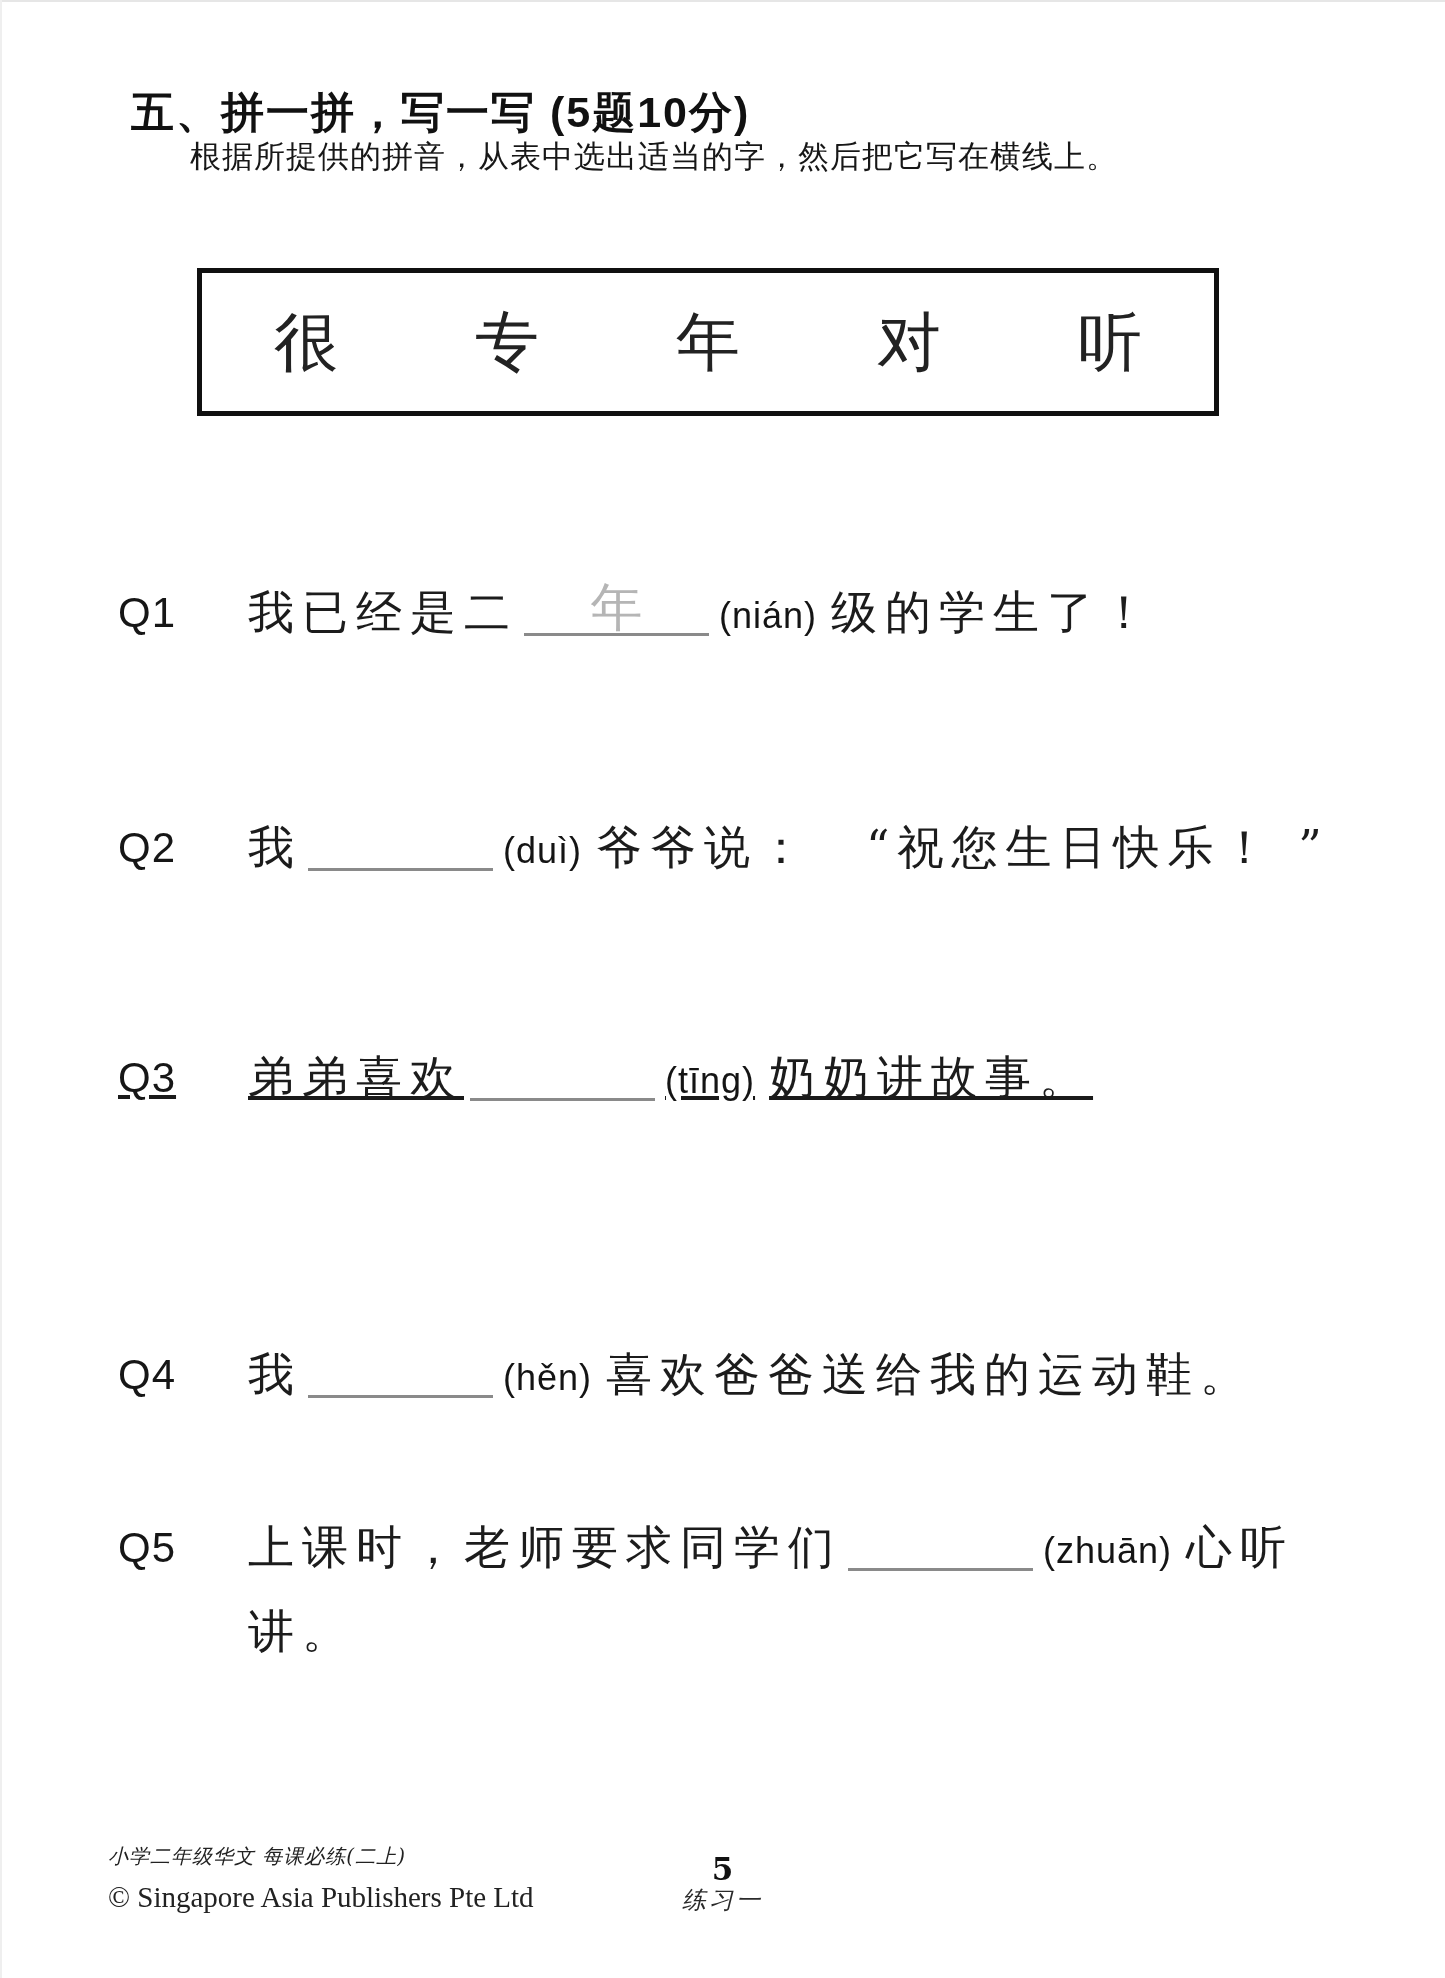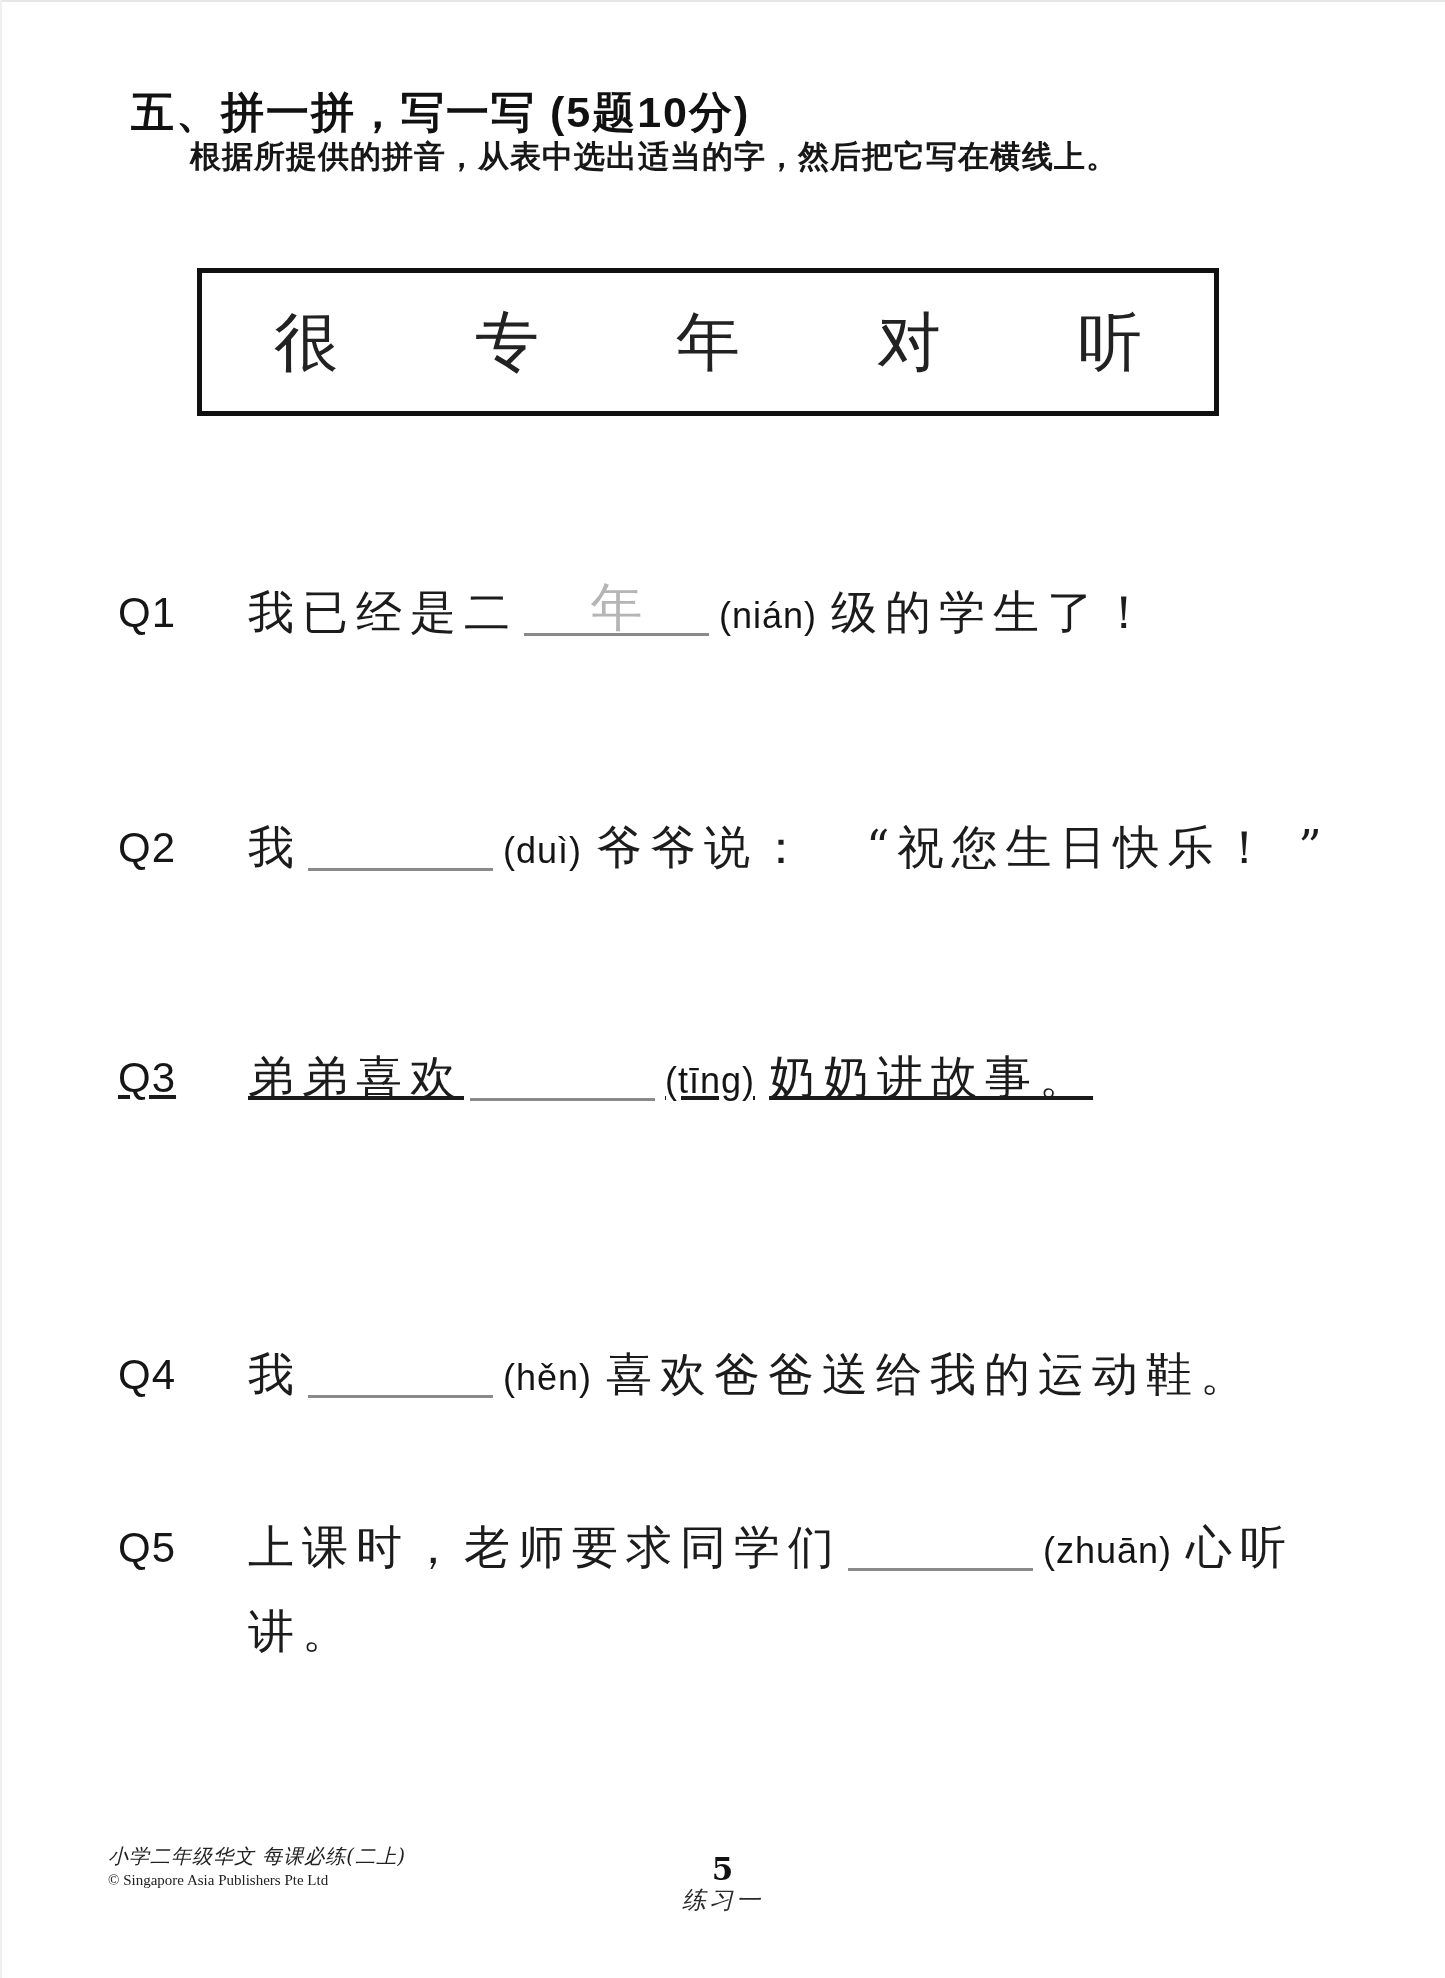--- a/index.html
+++ b/index.html
@@ -16,21 +16,21 @@
 
   .title{
     position:absolute;left:115px;top:68px;margin:16px;
     font-family:"Liberation Sans", sans-serif;
     font-size:43px;font-weight:700;color:#111;
     letter-spacing:2px;white-space:nowrap;
   }
   .instruction{
     position:absolute;left:190px;top:136px;margin:0;
     font-family:"Liberation Sans", sans-serif;
-    font-size:31px;font-weight:700;color:#171717;
+    font-size:31px;font-weight:400;color:#171717;
     letter-spacing:1px;white-space:nowrap;text-align:right;
   }
 
   .word-bank{
     position:absolute;left:197px;top:268px;
     width:868px;height:138px;
     border:5px solid #101010;
     display:flex;align-items:center;justify-content:space-between;
     padding:0 72px;box-sizing:content-box;
   }
@@ -72,21 +72,21 @@
     font-size:36px;letter-spacing:1px;color:#141414;
     margin-right:14px;white-space:nowrap;
   }
   .q1{top:530px;} .q2{top:765px;} .q3{top:995px;text-decoration:underline;} .q4{top:1292px;} .q5{top:1465px;justify-content:flex-end;}
 
   .footer-left{
     position:absolute;left:108px;top:1842px;
     font-size:20px;line-height:1.4;color:#222;
   }
   .footer-series{font-family:"DejaVu Serif", serif;font-style:italic;letter-spacing:1px;}
-  .footer-copy{font-family:"Liberation Serif", serif;font-style:normal;font-size:15px;}
+  .footer-copy{font-family:"Liberation Serif", serif;font-style:normal;font-size:29px;margin-top:7px;}
   .footer-center{
     position:absolute;left:0;right:0;top:1852px;
     text-align:center;
   }
   .footer-page{
     font-family:"DejaVu Serif", serif;
     font-size:31px;font-weight:700;color:#111;line-height:1.1;
   }
   .footer-exercise{
     font-family:"DejaVu Serif", serif;font-style:italic;

